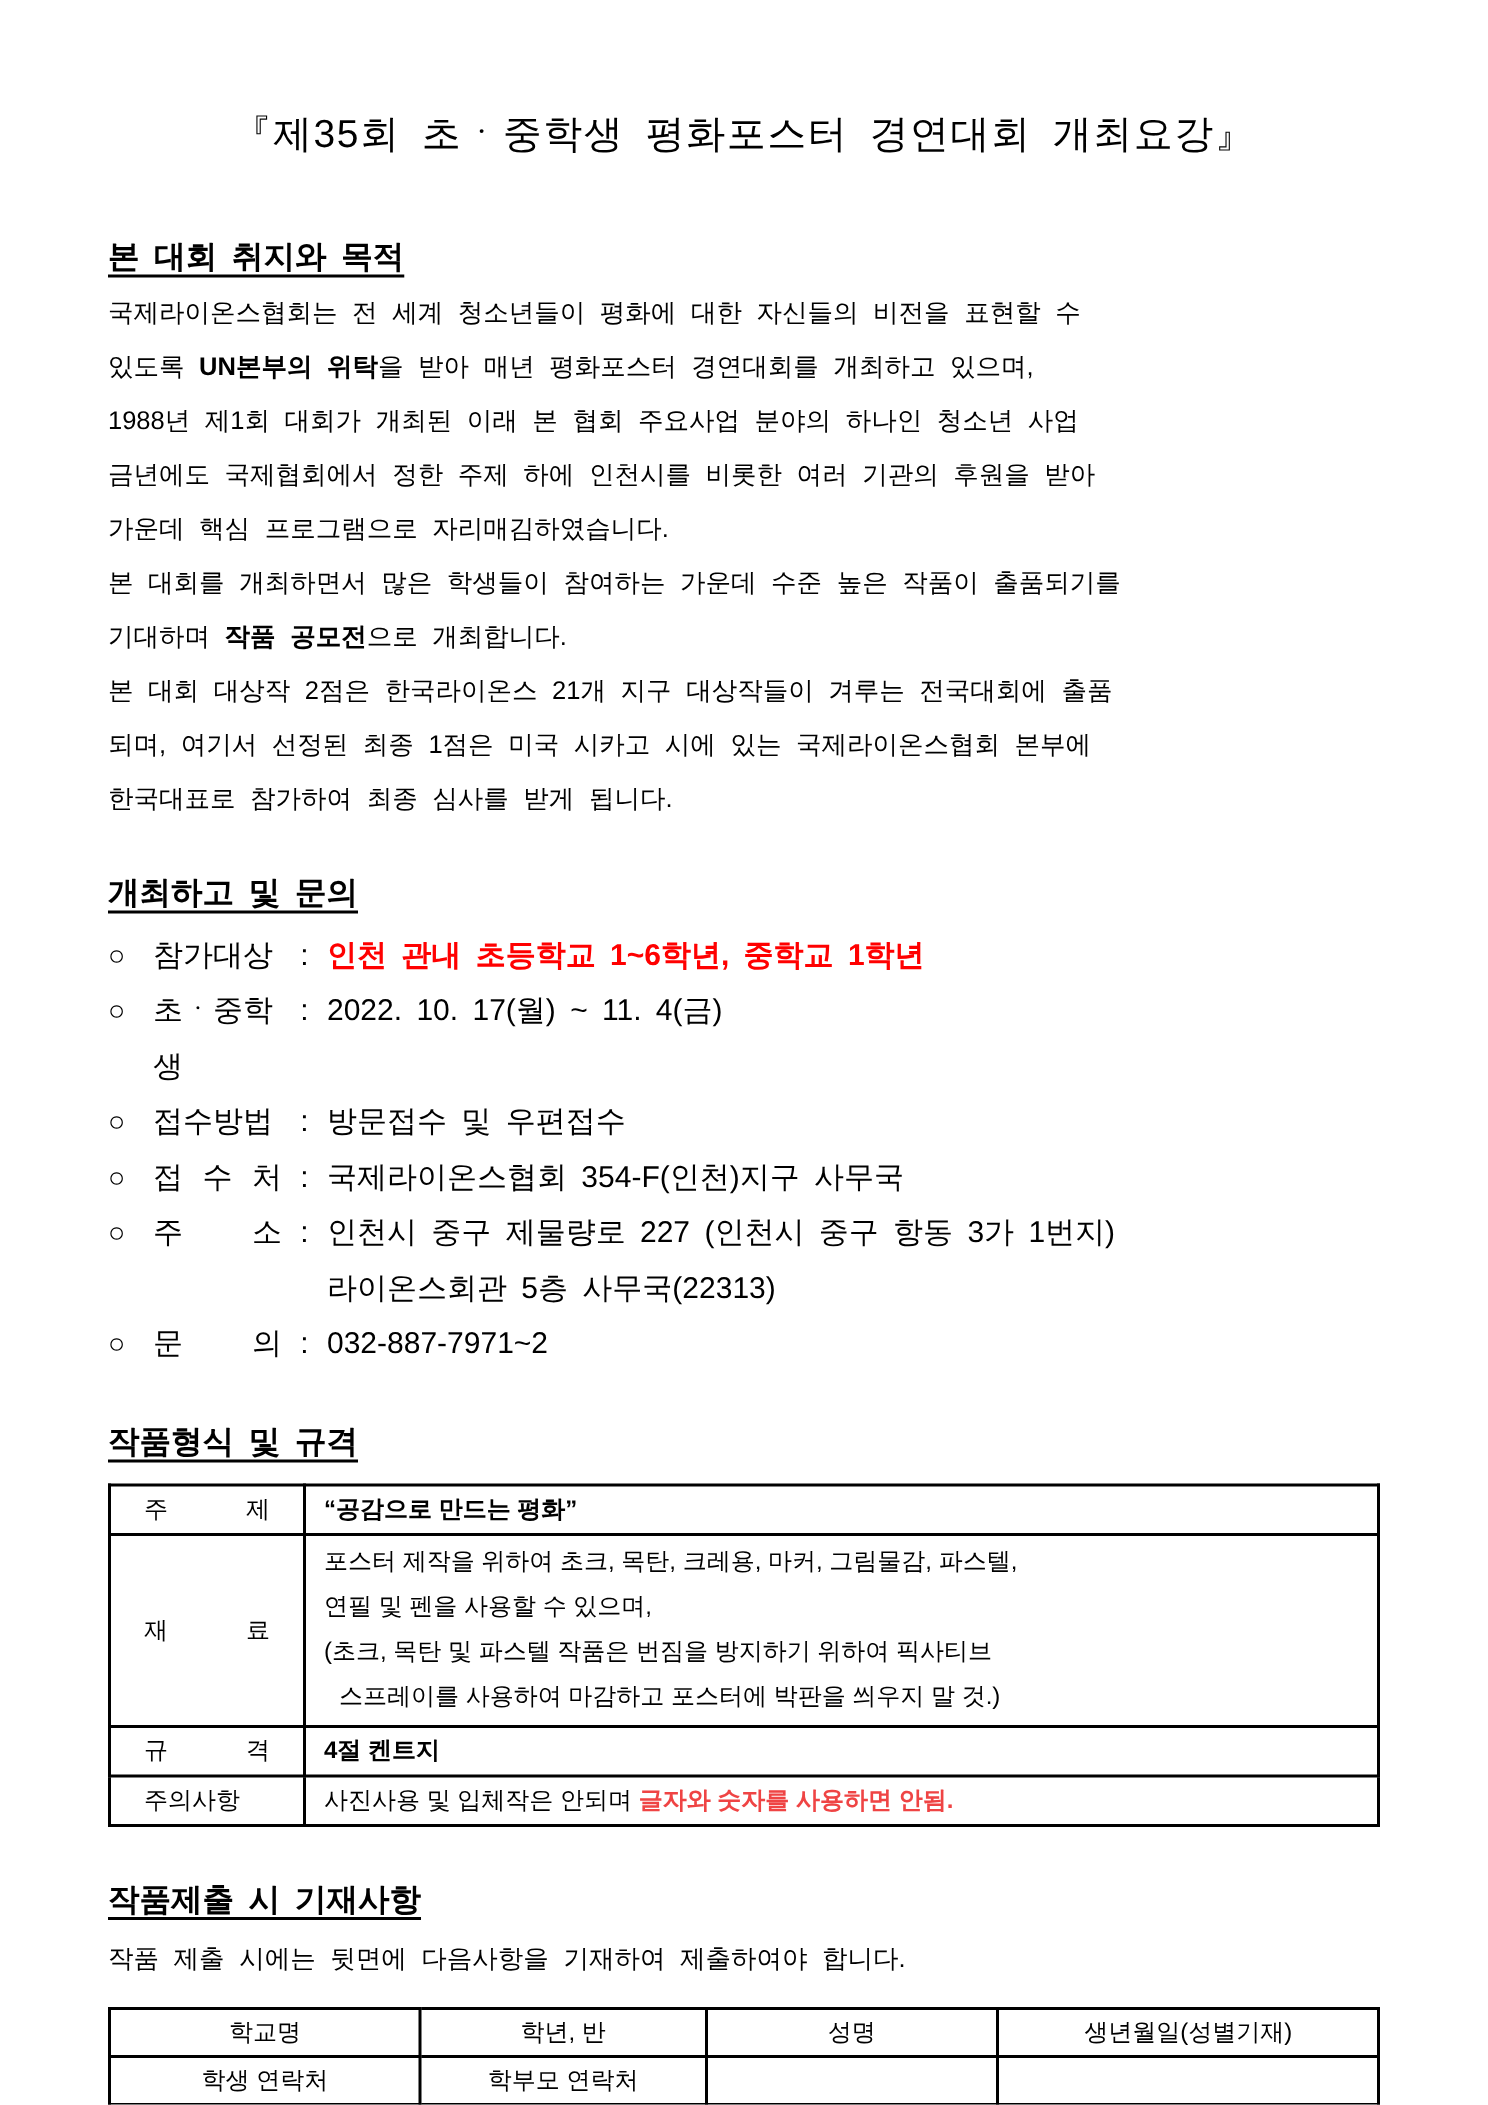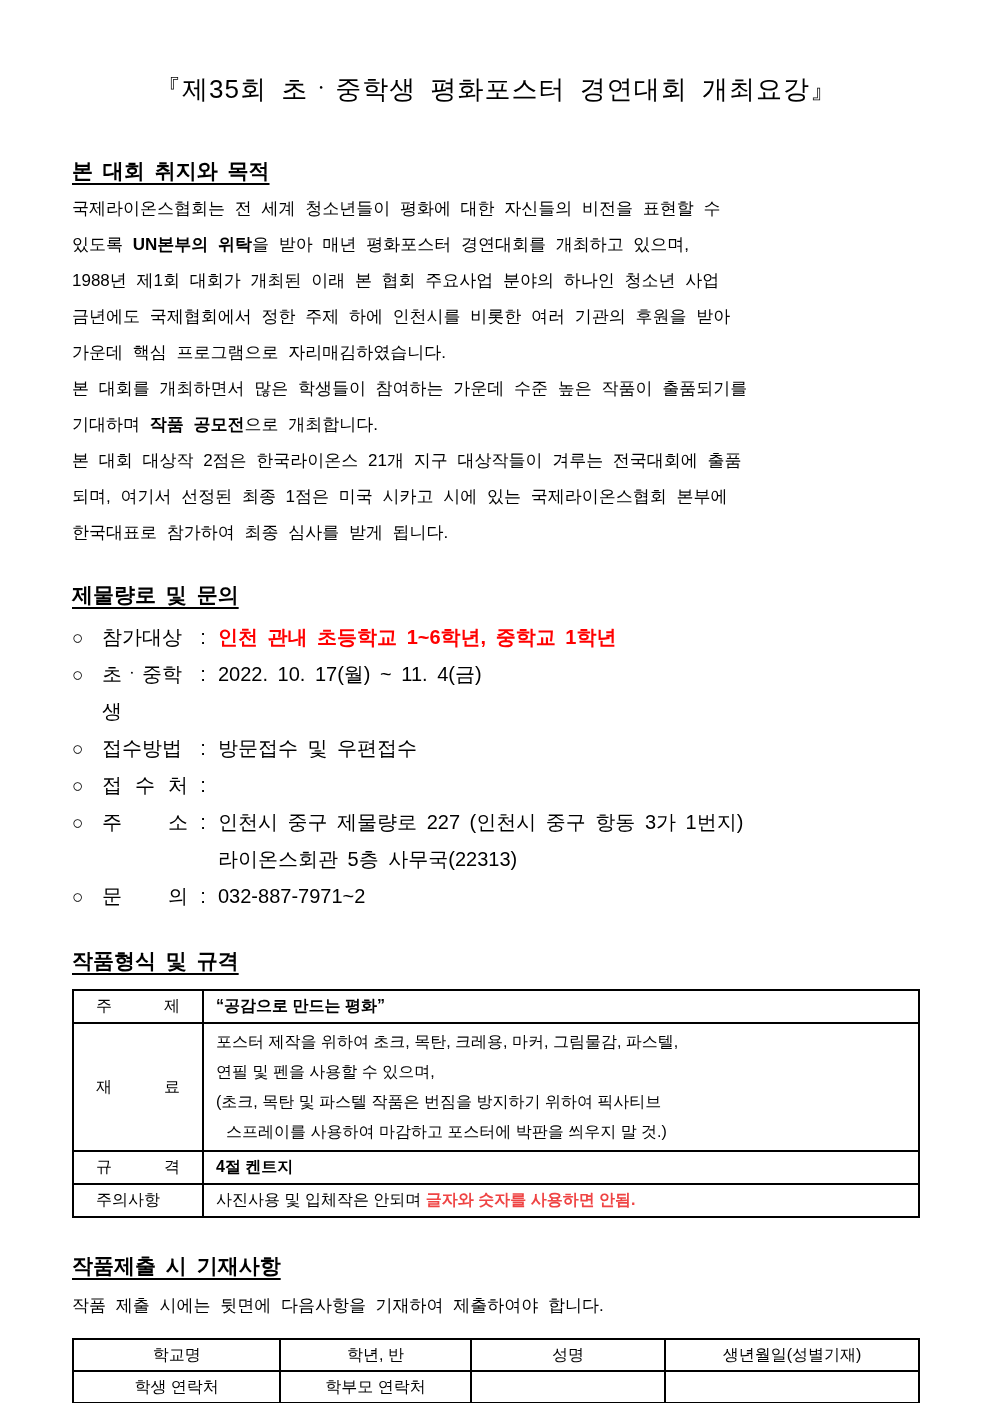--- a/index.html
+++ b/index.html
@@ -89,21 +89,21 @@
       <div class="pline">가운데 핵심 프로그램으로 자리매김하였습니다.</div>
       <div class="pline">본 대회를 개최하면서 많은 학생들이 참여하는 가운데 수준 높은 작품이 출품되기를</div>
       <div class="pline"><span>기대하며 </span><span class="b">작품 공모전</span><span>으로 개최합니다.</span></div>
       <div class="pline">본 대회 대상작 2점은 한국라이온스 21개 지구 대상작들이 겨루는 전국대회에 출품</div>
       <div class="pline">되며, 여기서 선정된 최종 1점은 미국 시카고 시에 있는 국제라이온스협회 본부에</div>
       <div class="pline">한국대표로 참가하여 최종 심사를 받게 됩니다.</div>
     </div>
   </section>
 
   <section>
-    <h2 class="sec sec-contact">제물량로 및 문의</h2>
+    <h2 class="sec sec-contact">개최하고 및 문의</h2>
     <div class="clist">
       <div class="crow">
         <span class="bullet">○</span>
         <span class="blabel">참가대상</span>
         <span class="colon">:</span>
         <span class="bvalue red-bright">인천 관내 초등학교 1~6학년, 중학교 1학년</span>
       </div>
       <div class="crow">
         <span class="bullet">○</span>
         <span class="blabel">초ㆍ중학생</span>
@@ -113,20 +113,21 @@
       <div class="crow">
         <span class="bullet">○</span>
         <span class="blabel">접수방법</span>
         <span class="colon">:</span>
         <span class="bvalue">방문접수 및 우편접수</span>
       </div>
       <div class="crow">
         <span class="bullet">○</span>
         <span class="blabel">접 수 처</span>
         <span class="colon">:</span>
+        <span class="bvalue">국제라이온스협회 354-F(인천)지구 사무국</span>
       </div>
       <div class="crow">
         <span class="bullet">○</span>
         <span class="blabel">주 소</span>
         <span class="colon">:</span>
         <span class="bvalue">인천시 중구 제물량로 227 (인천시 중구 항동 3가 1번지)</span>
       </div>
       <div class="crow cont">
         <span class="bvalue">라이온스회관 5층 사무국(22313)</span>
       </div>

